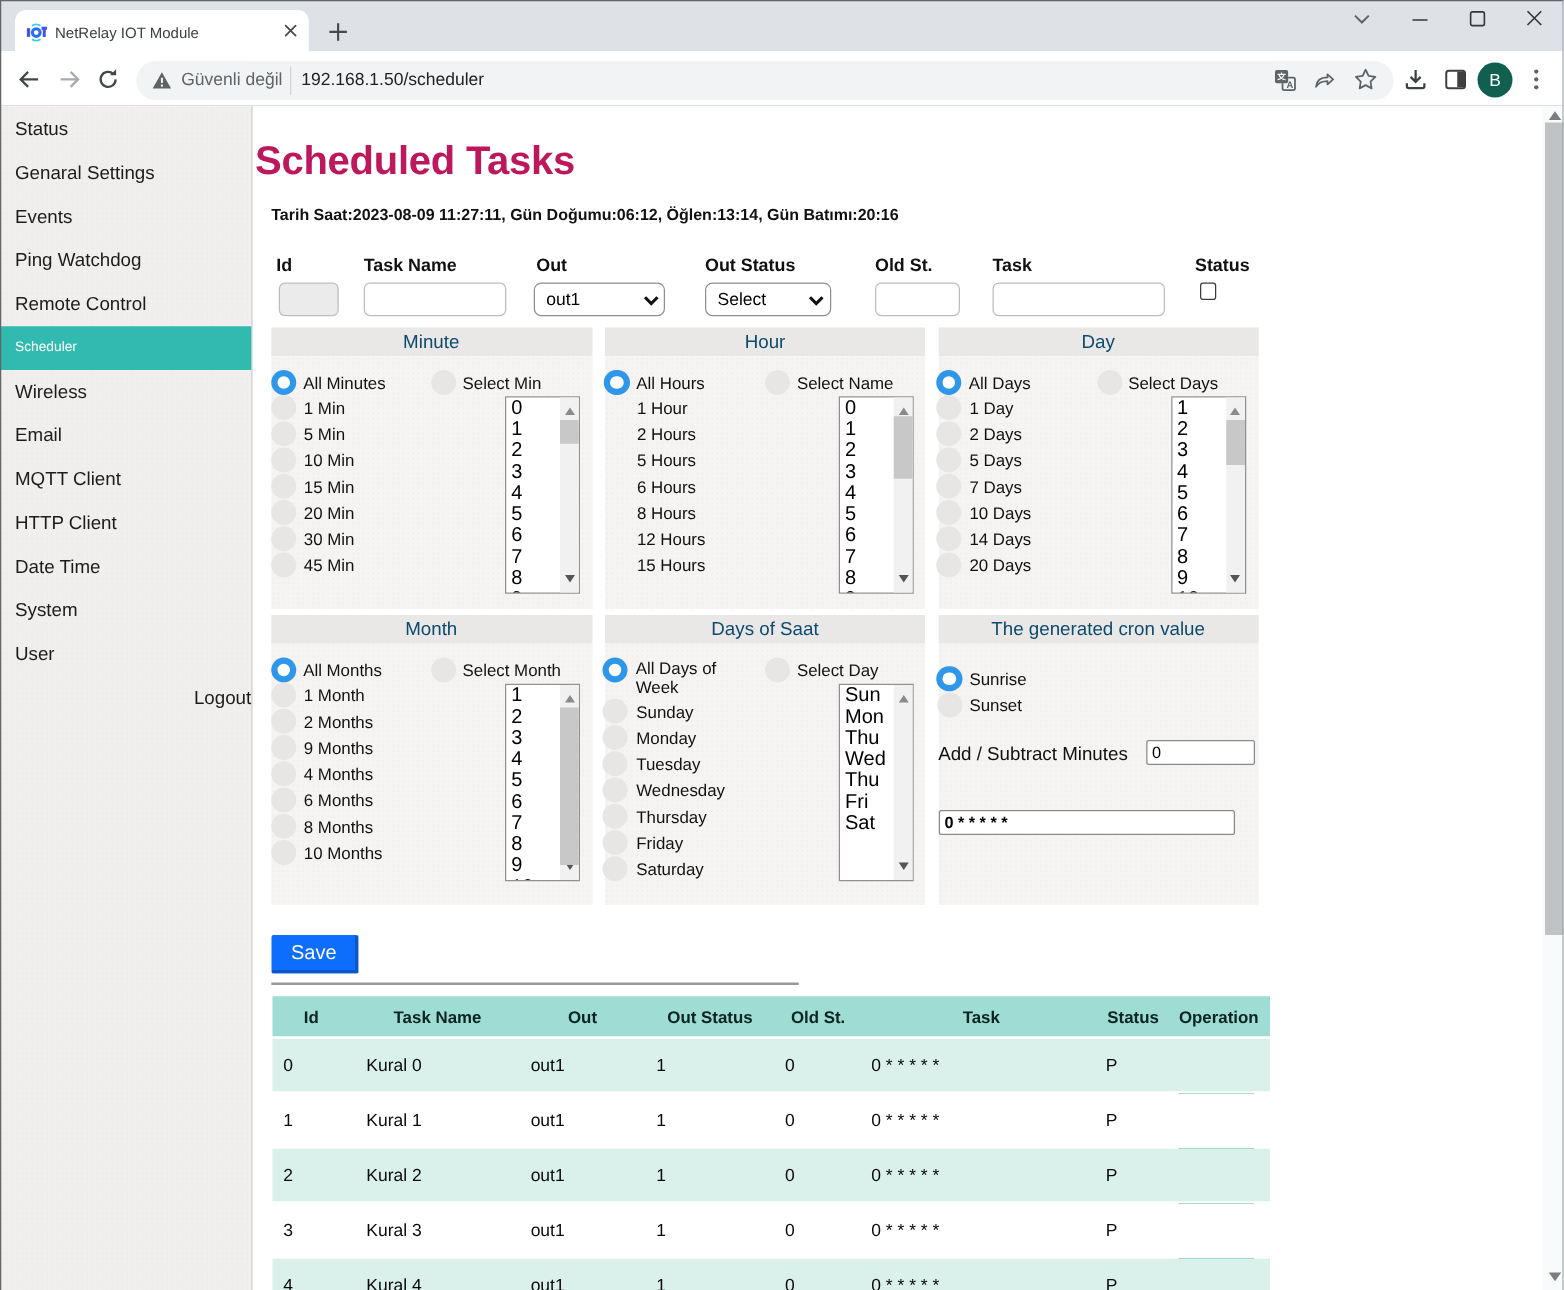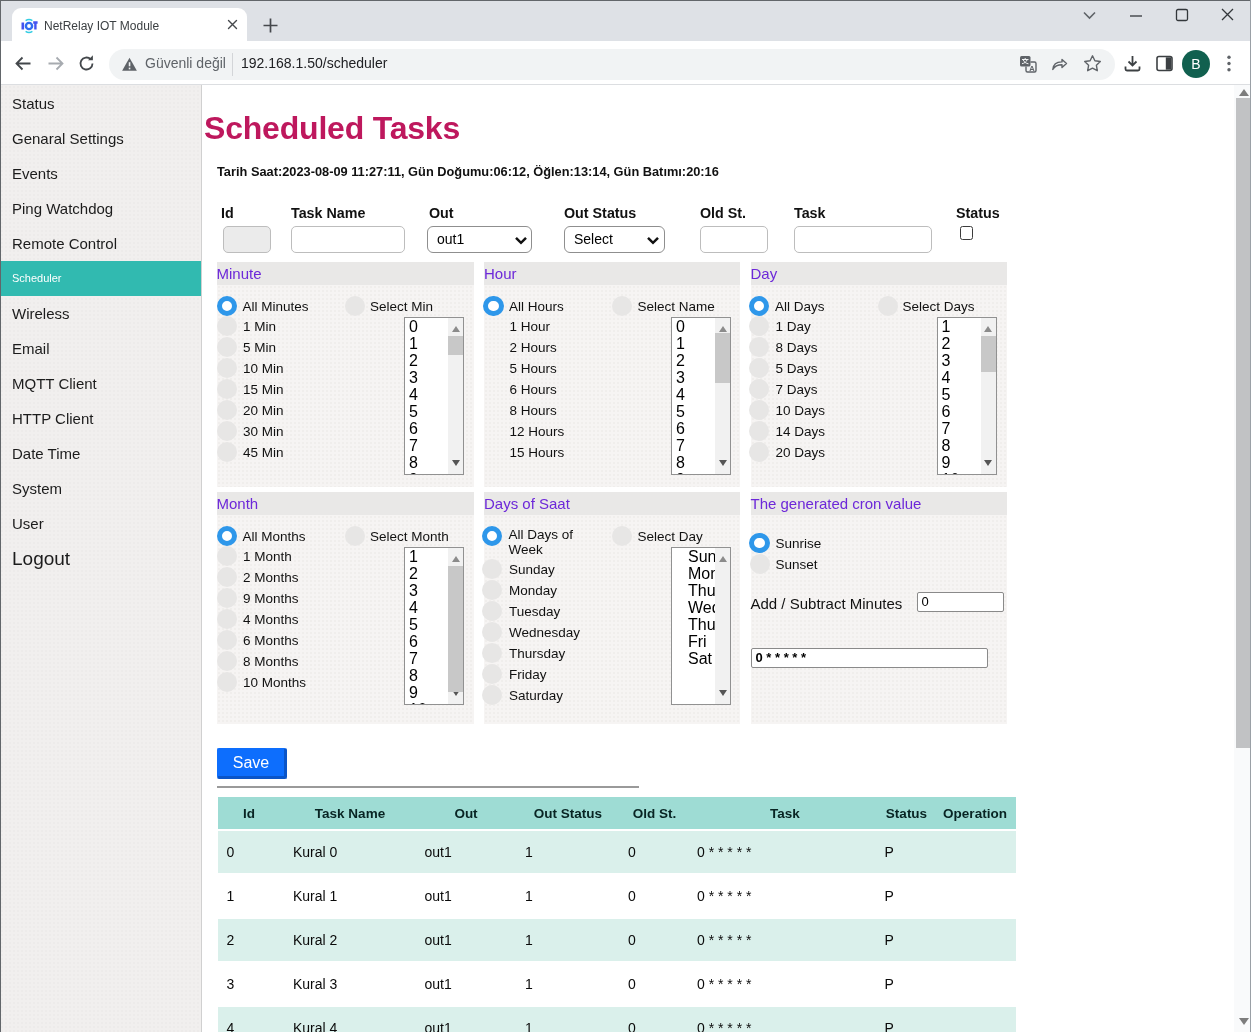--- a/index.html
+++ b/index.html
@@ -2,21 +2,21 @@
 <html><head>
 <meta charset="utf-8">
 <style>
   * { margin:0; padding:0; box-sizing:border-box; }
   html,body { width:1251px; height:1032px; overflow:hidden; }
   body { font-family:"Liberation Sans", sans-serif; position:relative; background:#fff; }
   .abs { position:absolute; }
   .flabel { position:absolute; font-size:14.3px; font-weight:bold; color:#111; white-space:nowrap; }
   .inp { position:absolute; height:27px; border:1px solid #bdbdbd; border-radius:5px; background:#fff; }
   .sel { position:absolute; height:27px; border:1px solid #8f8f8f; border-radius:6px; background:#fff; font-size:14px; color:#000; line-height:25px; padding-left:9px; }
-  .phead { position:absolute; height:23px; background:#e9e8e7; font-size:15px; color:#6d28d9; line-height:23px; }
+  .phead { position:absolute; height:23px; background:#e9e8e7; font-size:15px; color:#0c4a6e; text-align:center; line-height:23px; }
   .pbody { position:absolute; background:#f6f4f3; background-image:radial-gradient(#f0eeec 0.8px, transparent 0.8px); background-size:4px 4px; }
   .rad { position:absolute; width:20px; height:20px; border-radius:50%; background:#e7e6e5; }
   .radon { position:absolute; width:20.5px; height:20.5px; border-radius:50%; border:5.6px solid #2e97ea; background:#fff; }
   .rlabel { position:absolute; font-size:13.5px; color:#111; white-space:nowrap; }
   .lbox { position:absolute; width:60px; height:158px; background:#fff; border:1px solid #919191; overflow:hidden; }
   .li { font-size:16px; color:#000; padding-left:4px; height:17px; line-height:17px; }
   .lsb { position:absolute; width:15px; background:#f1f1f1; }
   .lth { position:absolute; width:15px; background:#c8c8c8; }
   .tri { position:absolute; width:0; height:0; }
   .tcell { position:absolute; font-size:14px; color:#0a0a0a; white-space:nowrap; }
@@ -106,21 +106,21 @@
 <div class="abs" style="left:0;top:190.5px;width:175px;height:35px;line-height:35px;padding-left:12px;font-size:15px;color:#1c1c1c;">Ping Watchdog</div>
 <div class="abs" style="left:0;top:225.5px;width:201px;height:35px;line-height:35px;padding-left:12px;font-size:15px;color:#1c1c1c;">Remote Control</div>
 <div class="abs" style="left:0;top:260.5px;width:201px;height:35px;line-height:35px;padding-left:12px;font-size:11px;background:#31bab0;color:#fff;">Scheduler</div>
 <div class="abs" style="left:0;top:295.5px;width:201px;height:35px;line-height:35px;padding-left:12px;font-size:15px;color:#1c1c1c;">Wireless</div>
 <div class="abs" style="left:0;top:330.5px;width:169px;height:35px;line-height:35px;padding-left:12px;font-size:15px;color:#1c1c1c;">Email</div>
 <div class="abs" style="left:0;top:365.5px;width:201px;height:35px;line-height:35px;padding-left:12px;font-size:15px;color:#1c1c1c;">MQTT Client</div>
 <div class="abs" style="left:0;top:400.5px;width:201px;height:35px;line-height:35px;padding-left:12px;font-size:15px;color:#1c1c1c;">HTTP Client</div>
 <div class="abs" style="left:0;top:435.5px;width:201px;height:35px;line-height:35px;padding-left:12px;font-size:15px;color:#1c1c1c;">Date Time</div>
 <div class="abs" style="left:0;top:470.5px;width:201px;height:35px;line-height:35px;padding-left:12px;font-size:15px;color:#1c1c1c;">System</div>
 <div class="abs" style="left:0;top:505.5px;width:201px;height:35px;line-height:35px;padding-left:12px;font-size:15px;color:#1c1c1c;">User</div>
-<div class="abs" style="left:0;top:540.5px;width:201px;height:35px;line-height:35px;padding-left:12px;font-size:19px;color:#1c1c1c;">Logout</div>
+<div class="abs" style="left:0;top:540.5px;width:201px;height:35px;line-height:35px;padding-left:12px;font-size:15px;color:#1c1c1c;text-align:right;">Logout</div>
 <div class="abs" style="left:204px;top:109.5px;font-size:32px;font-weight:bold;color:#be185d;letter-spacing:-0.2px;">Scheduled Tasks</div>
 <div class="abs" style="left:217px;top:164px;font-size:12.8px;font-weight:bold;color:#111;">Tarih Saat:2023-08-09 11:27:11, Gün Doğumu:06:12, Öğlen:13:14, Gün Batımı:20:16</div>
 <div class="flabel" style="left:221px;top:204.5px;">Id</div>
 <div class="flabel" style="left:291px;top:204.5px;">Task Name</div>
 <div class="flabel" style="left:429px;top:204.5px;">Out</div>
 <div class="flabel" style="left:564px;top:204.5px;">Out Status</div>
 <div class="flabel" style="left:700px;top:204.5px;">Old St.</div>
 <div class="flabel" style="left:794px;top:204.5px;">Task</div>
 <div class="flabel" style="left:956px;top:204.5px;">Status</div>
 <div class="inp" style="left:223px;top:226px;width:48px;background:#ebebeb;"></div>
@@ -205,21 +205,21 @@
   </div>
 <div class="lsb" style="left:715px;top:318px;height:156px;"></div>
 <div class="tri" style="left:718.5px;top:326px;border-left:4px solid transparent;border-right:4px solid transparent;border-bottom:6px solid #8b8b8b;"></div>
 <div class="tri" style="left:718.5px;top:460px;border-left:4px solid transparent;border-right:4px solid transparent;border-top:6px solid #555;"></div>
 <div class="lth" style="left:715px;top:333px;height:50px;"></div>
 <div class="radon" style="left:748.8px;top:295.8px;"></div>
 <div class="rlabel" style="left:775px;top:299px;">All Days</div>
 <div class="rad" style="left:749px;top:316.2px;"></div>
 <div class="rlabel" style="left:775.5px;top:319.2px;">1 Day</div>
 <div class="rad" style="left:749px;top:337.09999999999997px;"></div>
-<div class="rlabel" style="left:775.5px;top:340.09999999999997px;">8 Days</div>
+<div class="rlabel" style="left:775.5px;top:340.09999999999997px;">2 Days</div>
 <div class="rad" style="left:749px;top:357.99999999999994px;"></div>
 <div class="rlabel" style="left:775.5px;top:360.99999999999994px;">5 Days</div>
 <div class="rad" style="left:749px;top:378.8999999999999px;"></div>
 <div class="rlabel" style="left:775.5px;top:381.8999999999999px;">7 Days</div>
 <div class="rad" style="left:749px;top:399.7999999999999px;"></div>
 <div class="rlabel" style="left:775.5px;top:402.7999999999999px;">10 Days</div>
 <div class="rad" style="left:749px;top:420.6999999999999px;"></div>
 <div class="rlabel" style="left:775.5px;top:423.6999999999999px;">14 Days</div>
 <div class="rad" style="left:749px;top:441.59999999999985px;"></div>
 <div class="rlabel" style="left:775.5px;top:444.59999999999985px;">20 Days</div>
@@ -296,21 +296,21 @@
 <div class="rad" style="left:482px;top:621.8px;"></div>
 <div class="rlabel" style="left:509px;top:624.8px;">Wednesday</div>
 <div class="rad" style="left:482px;top:642.6999999999999px;"></div>
 <div class="rlabel" style="left:509px;top:645.6999999999999px;">Thursday</div>
 <div class="rad" style="left:482px;top:663.5999999999999px;"></div>
 <div class="rlabel" style="left:509px;top:666.5999999999999px;">Friday</div>
 <div class="rad" style="left:482px;top:684.4999999999999px;"></div>
 <div class="rlabel" style="left:509px;top:687.4999999999999px;">Saturday</div>
 <div class="rad" style="left:612px;top:526px;"></div>
 <div class="rlabel" style="left:637.5px;top:529px;">Select Day</div>
-<div class="lbox" style="left:671px;top:547px;padding-left:12px;">
+<div class="lbox" style="left:671px;top:547px;">
     <div style="padding-top:0.1999999999999993px">
       <div class="li">Sun</div>
       <div class="li">Mon</div>
       <div class="li">Thu</div>
       <div class="li">Wed</div>
       <div class="li">Thu</div>
       <div class="li">Fri</div>
       <div class="li">Sat</div>
     </div>
   </div>

